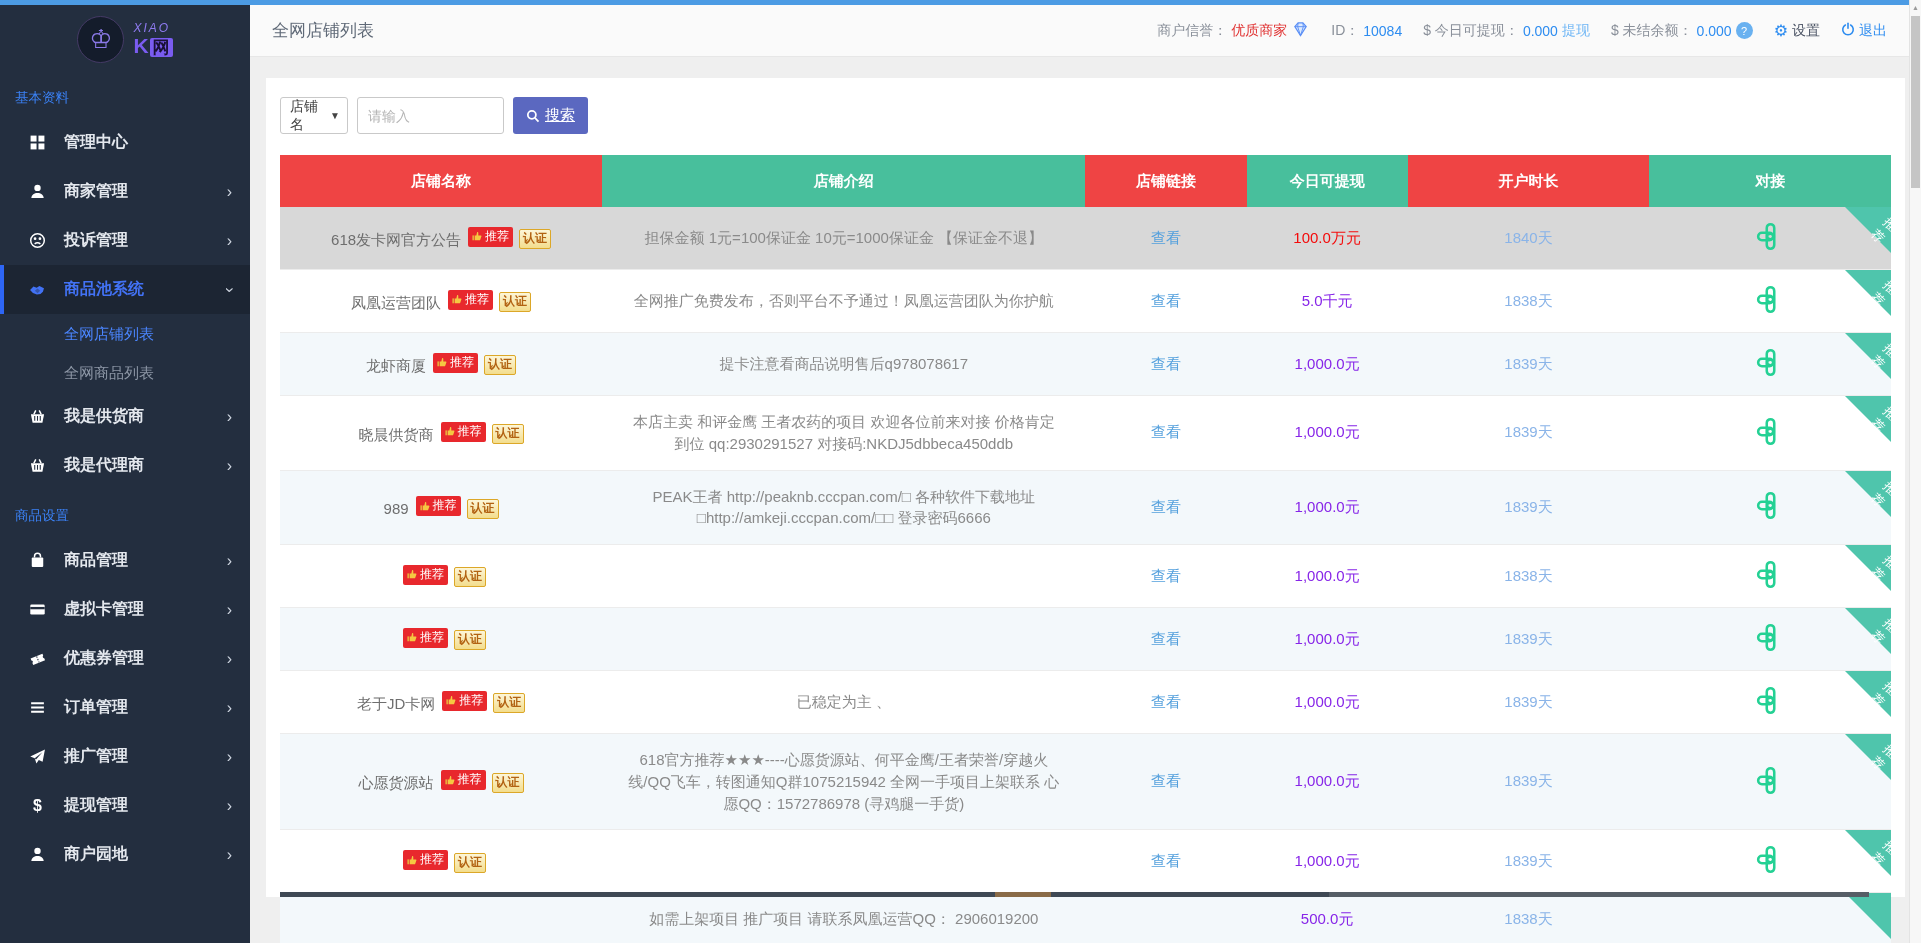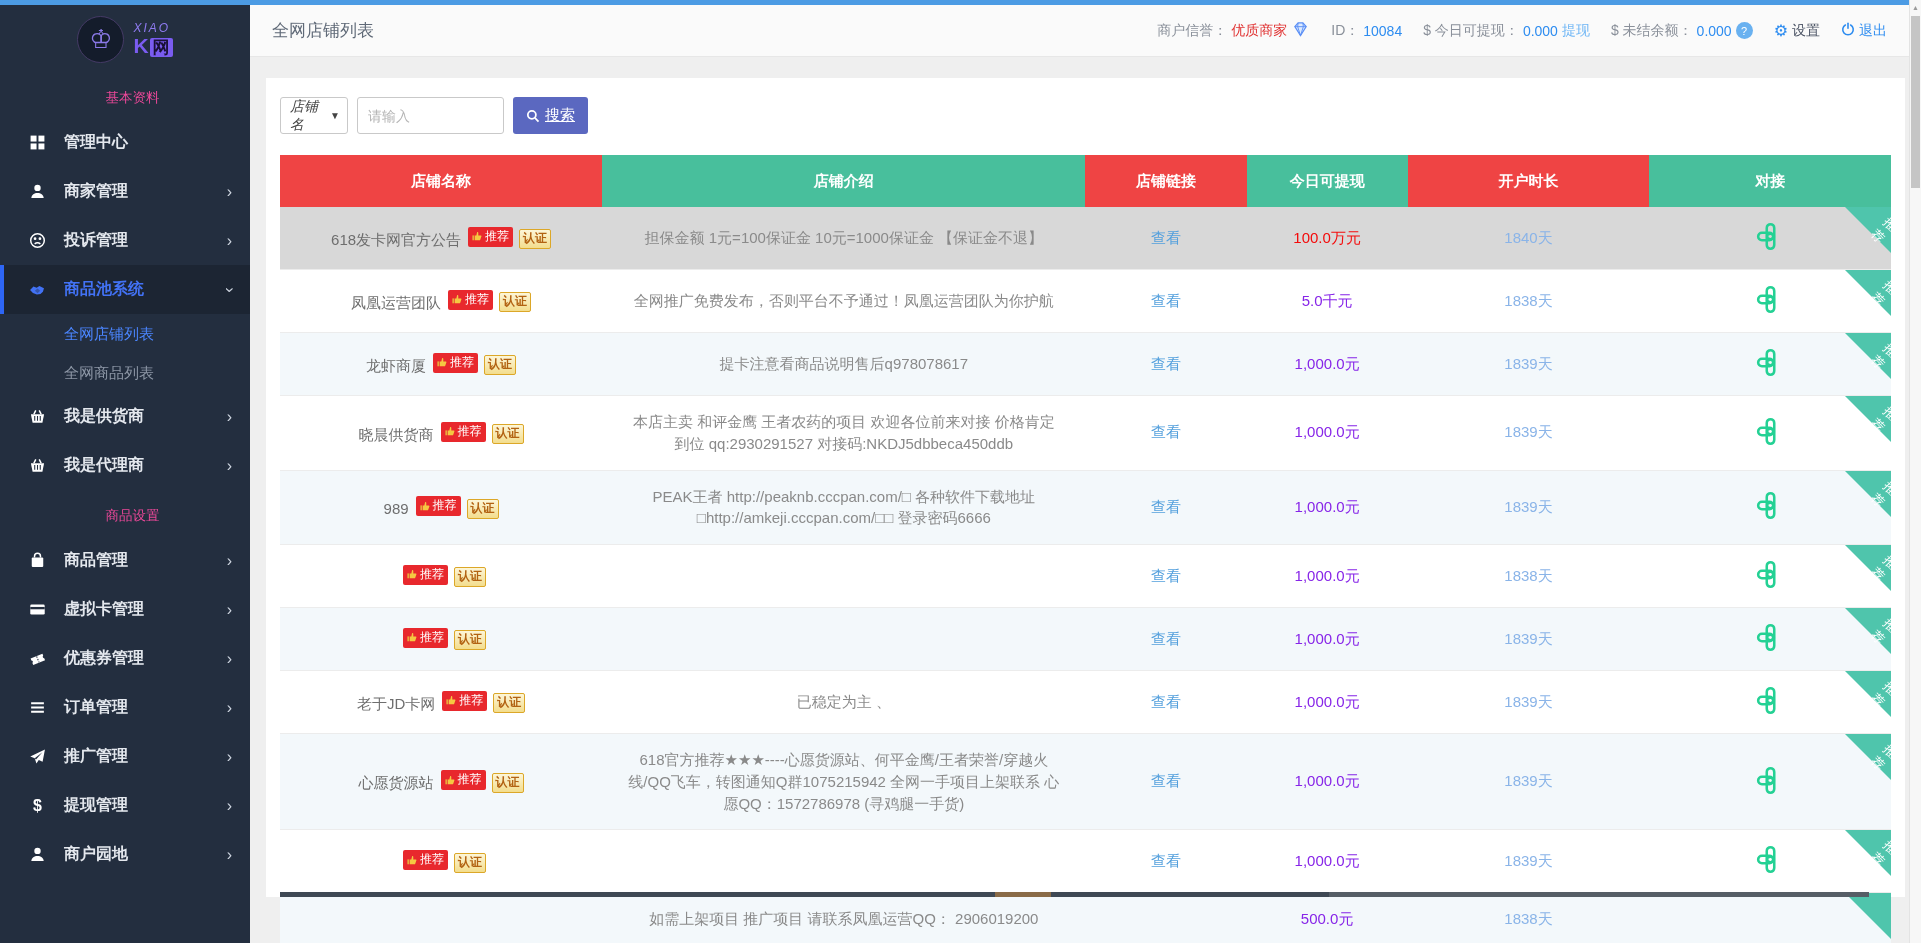--- a/index.html
+++ b/index.html
@@ -12,21 +12,21 @@
   
   .sidebar { width:250px; min-width:250px; background:#232e3f; height:100%; overflow:hidden; }
   .logo-area { display:flex; align-items:center; justify-content:center; gap:9px; padding:11px 0 9px; }
   .logo-circle { width:47px; height:47px; border-radius:50%; background:#141c2b; border:1px solid #453a66;
     display:flex; align-items:center; justify-content:center; font-size:26px; color:#8b79e8; }
   .logo-text { display:flex; flex-direction:column; line-height:1.05; }
   .logo-top { color:#8f7bf0; font-size:12px; font-style:italic; letter-spacing:2px; }
   .logo-main { font-size:21px; font-weight:bold; color:#7a5cf0; }
   .logo-main b { background:#7a5cf0; color:#191035; font-size:17px; padding:0 3px; border-radius:2px; margin-left:1px; }
 
-  .side-section-label { color:#ec4899; font-size:13.5px; padding:17px 0 11px 15px;text-align:center; }
+  .side-section-label { color:#3b82f6; font-size:13.5px; padding:17px 0 11px 15px; }
   .side-item { display:flex; align-items:center; height:49px; padding:0 18px 0 29px; cursor:pointer;
     color:#e4e8ee; font-size:16px; font-weight:600; }
   .side-item .s-icon { width:20px; height:17px; margin-right:15px; display:inline-flex; align-items:center; color:#fff; }
   .side-item .s-icon svg { width:17px; height:17px; }
   .side-item .chev { margin-left:auto; color:#cdd4df; font-size:16px; font-weight:400; }
   .side-item .chev.down { transform:rotate(90deg); }
   .side-item.active { color:#4272f5; background:rgba(0,0,0,.18); border-left:4px solid #2e66f5; padding-left:25px; }
   .side-item.active .s-icon { color:#4272f5; }
   .side-sub { height:39px; line-height:39px; padding-left:64px; font-size:15px; color:#8d97a6; cursor:pointer; }
   .side-sub.active { color:#4b86ff; }
@@ -49,21 +49,21 @@
   .pwr svg { width:14px; height:14px; }
 
   .content { flex:1; background:#efefef; padding:13px 16px 0 16px; position:relative; overflow:hidden; }
   .title-band { background:#fff; height:46px; display:flex; align-items:center; justify-content:center; }
   .page-title { color:#3b9cfc; font-size:25px; font-weight:600; letter-spacing:1px; }
   .card { background:#fff; margin-top:8px; padding:19px 14px 0 14px; height:calc(100% - 54px); position:relative; }
 
   .search-row { display:flex; align-items:center; gap:9px; margin-bottom:21px; }
   .select-box { width:68px; height:37px; border:1px solid #c9c9c9; border-radius:3px; background:#fff;
     display:flex; align-items:center; justify-content:space-between; padding:0 7px 0 9px;
-    font-size:14px; color:#444; cursor:pointer;font-style:italic; }
+    font-size:14px; color:#444; cursor:pointer; }
   .select-box .car { font-size:10px; color:#444; }
   .search-input { width:147px; height:37px; border:1px solid #c9c9c9; border-radius:3px; padding:0 10px;
     font-size:14px; color:#444; font-family:inherit; }
   .search-input::placeholder { color:#b5b5b5; }
   .search-btn { height:37px; padding:0 13px; background:#5b68c0; border:none; border-radius:3px; color:#fff;
     font-size:15px; display:flex; align-items:center; gap:5px; cursor:pointer; font-family:inherit;text-decoration:underline; }
   .search-btn svg { width:14px; height:14px; }
 
   table.store-table { width:100%; border-collapse:collapse; table-layout:fixed; }
   .store-table th { height:52px; color:#fff; font-size:15px; font-weight:bold; text-align:center; }

